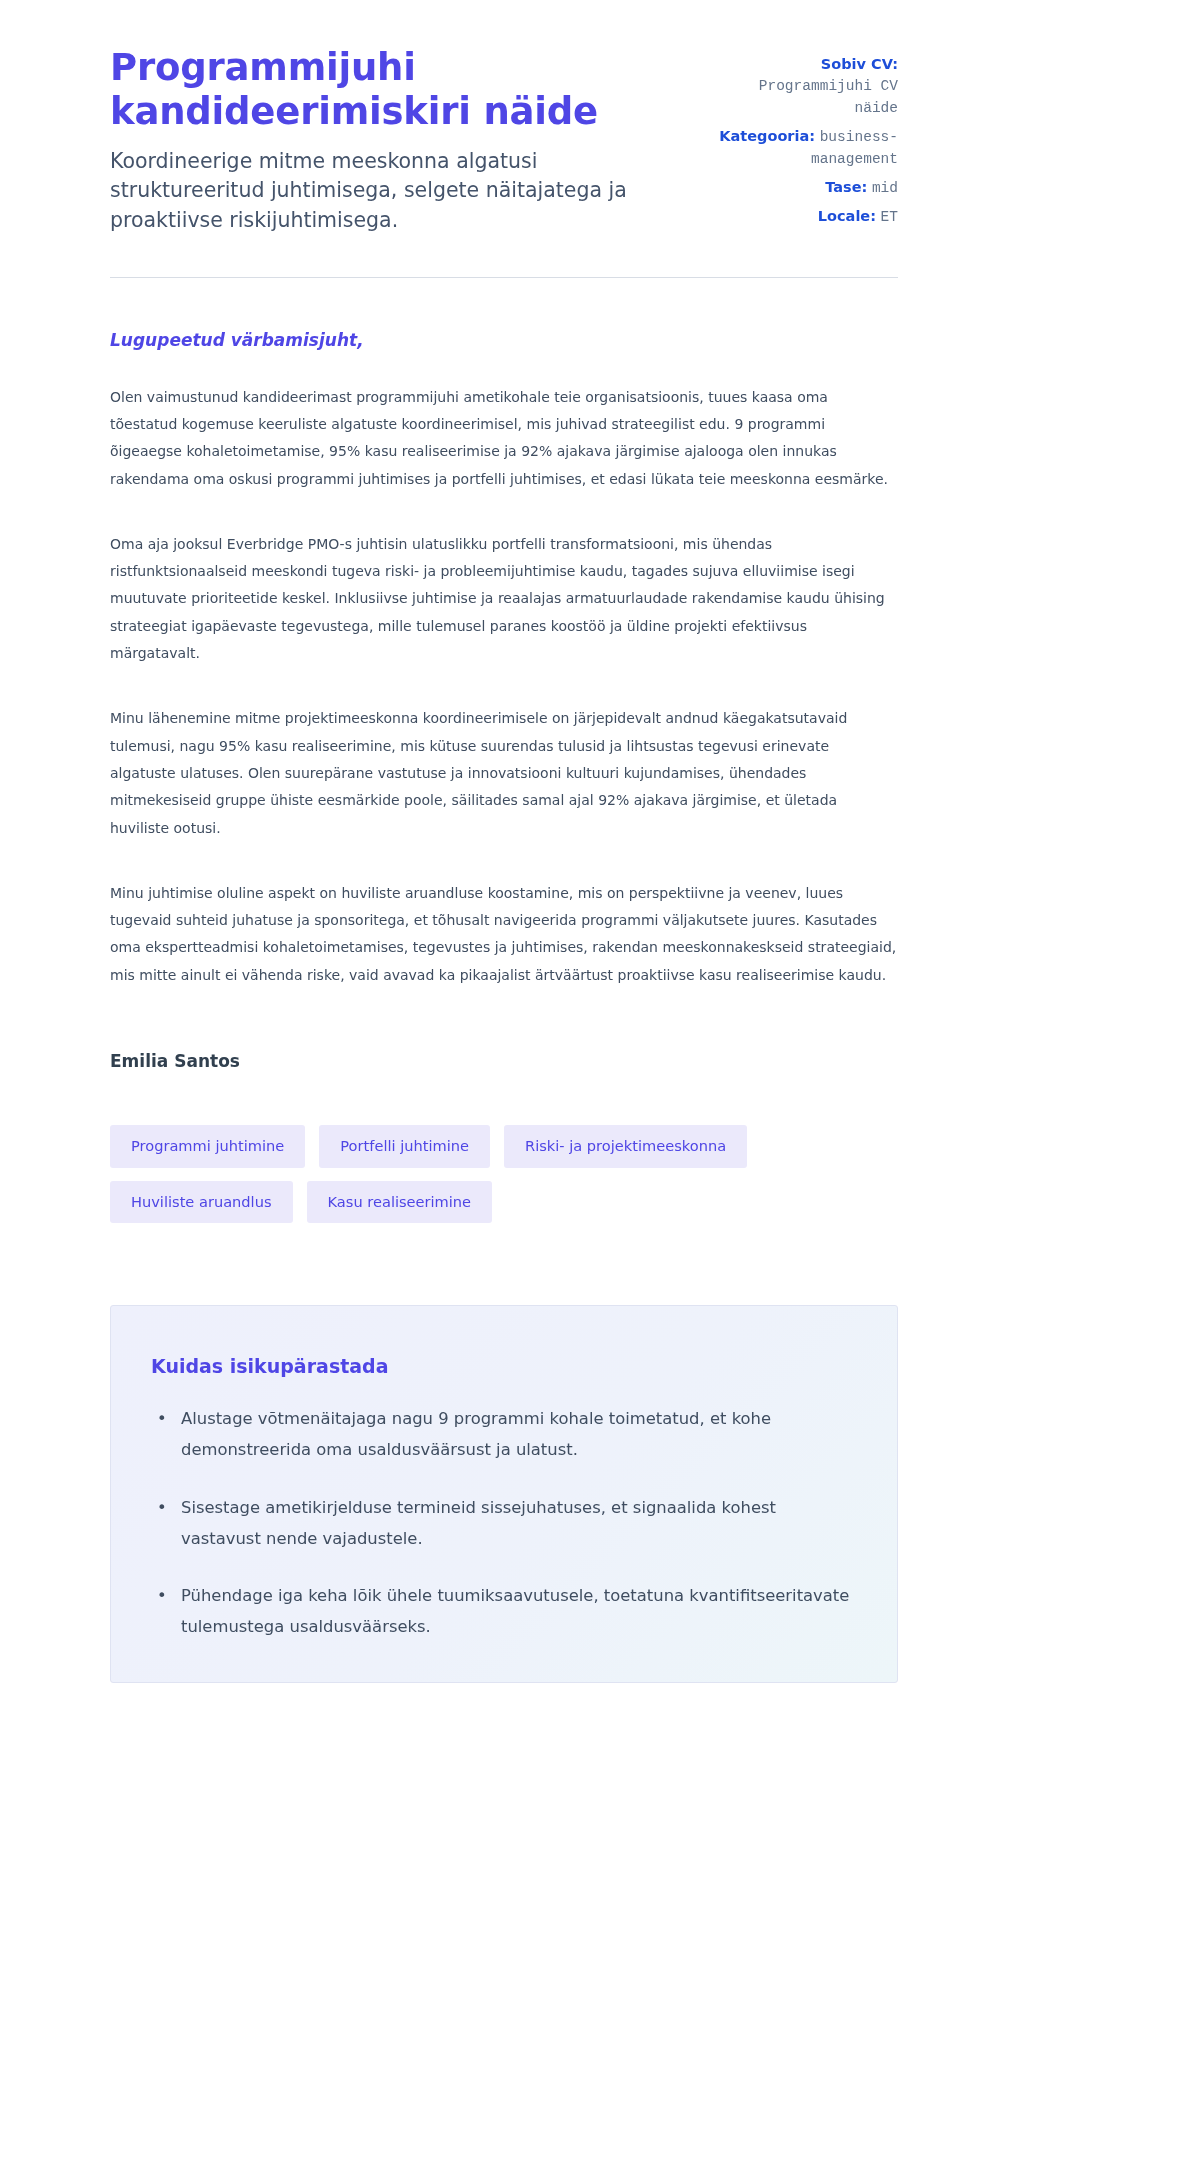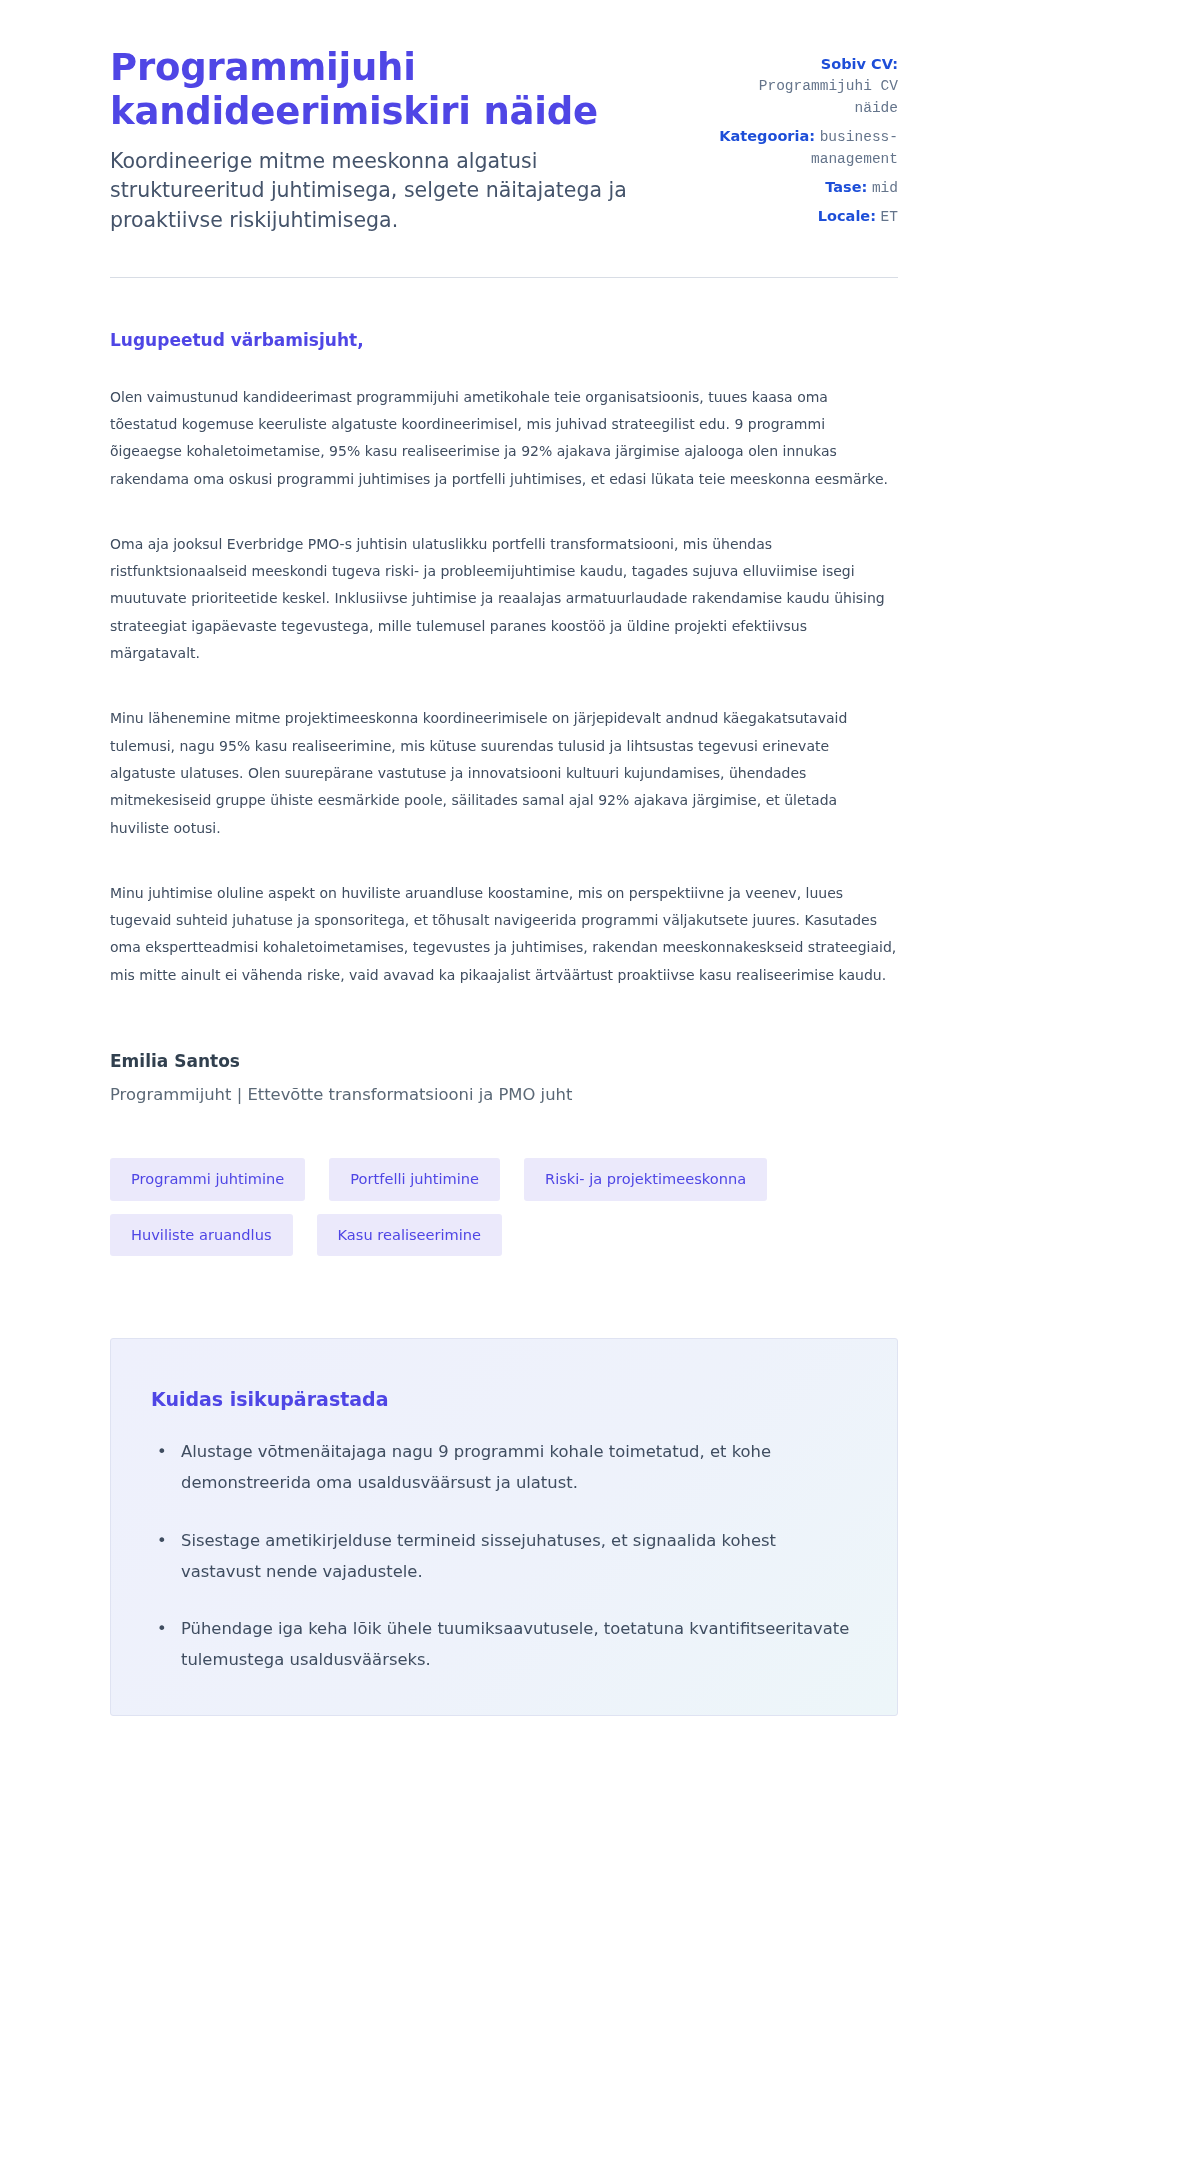--- a/index.html
+++ b/index.html
@@ -76,20 +76,21 @@
 
   
   .letter {
     padding-top: 52px;
   }
   .salutation {
     margin: 0 0 34px 0;
     font-size: 17px;
     font-weight: bold;
     color: #4f46e5;
+    font-style: italic;
   }
   .body-para {
     margin: 0 0 38px 0;
     font-size: 14px;
     line-height: 1.95;
     color: #3f4d60;
   }
 
   .signature {
     margin-top: 62px;
@@ -104,21 +105,21 @@
     margin: 0;
     font-size: 16.4px;
     color: #5a6876;
   }
 
   
   .tags {
     margin-top: 54px;
     display: flex;
     flex-wrap: wrap;
-    gap: 13px 24px;
+    gap: 13px 14px;
     max-width: 930px;
   }
   .tag {
     background: #ebe9fb;
     color: #4f46e5;
     font-size: 14.6px;
     line-height: 1;
     padding: 14px 21px;
     border-radius: 3px;
     white-space: nowrap;
@@ -198,21 +199,20 @@
   <div class="letter">
     <p class="salutation">Lugupeetud värbamisjuht,</p>
 
     <p class="body-para">Olen vaimustunud kandideerimast programmijuhi ametikohale teie organisatsioonis, tuues kaasa oma tõestatud kogemuse keeruliste algatuste koordineerimisel, mis juhivad strateegilist edu. 9 programmi õigeaegse kohaletoimetamise, 95% kasu realiseerimise ja 92% ajakava järgimise ajalooga olen innukas rakendama oma oskusi programmi juhtimises ja portfelli juhtimises, et edasi lükata teie meeskonna eesmärke.</p>
     <p class="body-para">Oma aja jooksul Everbridge PMO-s juhtisin ulatuslikku portfelli transformatsiooni, mis ühendas ristfunktsionaalseid meeskondi tugeva riski- ja probleemijuhtimise kaudu, tagades sujuva elluviimise isegi muutuvate prioriteetide keskel. Inklusiivse juhtimise ja reaalajas armatuurlaudade rakendamise kaudu ühising strateegiat igapäevaste tegevustega, mille tulemusel paranes koostöö ja üldine projekti efektiivsus märgatavalt.</p>
     <p class="body-para">Minu lähenemine mitme projektimeeskonna koordineerimisele on järjepidevalt andnud käegakatsutavaid tulemusi, nagu 95% kasu realiseerimine, mis kütuse suurendas tulusid ja lihtsustas tegevusi erinevate algatuste ulatuses. Olen suurepärane vastutuse ja innovatsiooni kultuuri kujundamises, ühendades mitmekesiseid gruppe ühiste eesmärkide poole, säilitades samal ajal 92% ajakava järgimise, et ületada huviliste ootusi.</p>
     <p class="body-para">Minu juhtimise oluline aspekt on huviliste aruandluse koostamine, mis on perspektiivne ja veenev, luues tugevaid suhteid juhatuse ja sponsoritega, et tõhusalt navigeerida programmi väljakutsete juures. Kasutades oma ekspertteadmisi kohaletoimetamises, tegevustes ja juhtimises, rakendan meeskonnakeskseid strateegiaid, mis mitte ainult ei vähenda riske, vaid avavad ka pikaajalist ärtväärtust proaktiivse kasu realiseerimise kaudu.</p>
 
     <div class="signature">
       <p class="sig-name">Emilia Santos</p>
-      <p class="sig-role">Programmijuht | Ettevõtte transformatsiooni ja PMO juht</p>
     </div>
   </div>
 
   <div class="tags">
     <span class="tag">Programmi juhtimine</span>
     <span class="tag">Portfelli juhtimine</span>
     <span class="tag">Riski- ja projektimeeskonna</span>
     <span class="tag">Huviliste aruandlus</span>
     <span class="tag">Kasu realiseerimine</span>
   </div>

